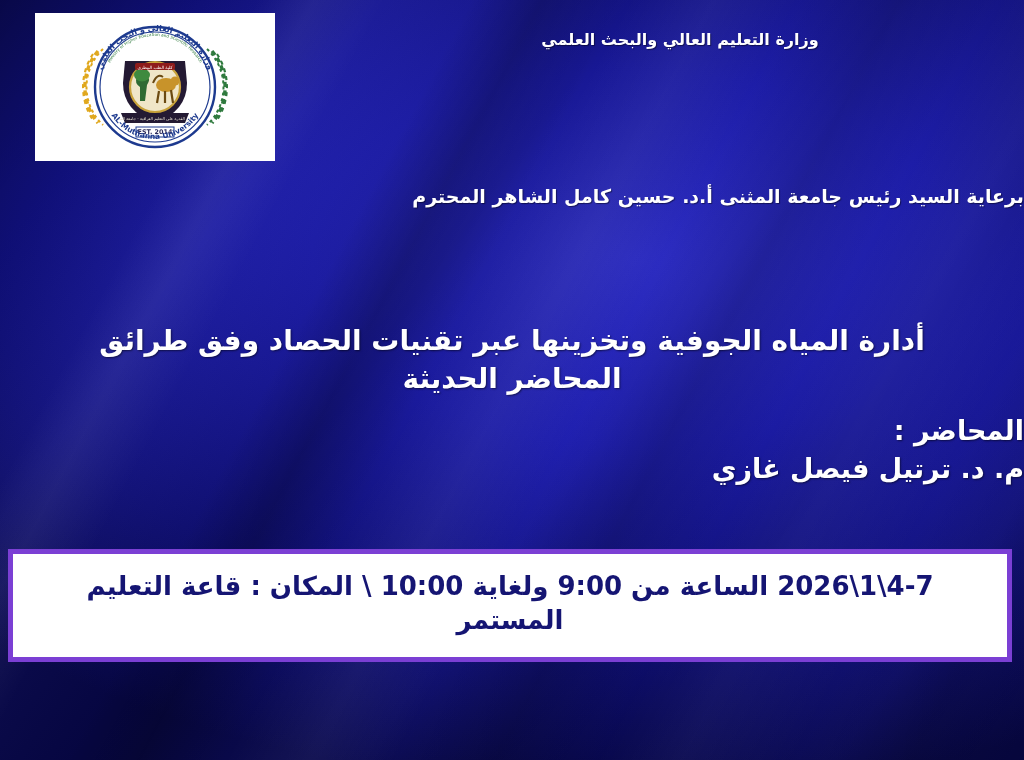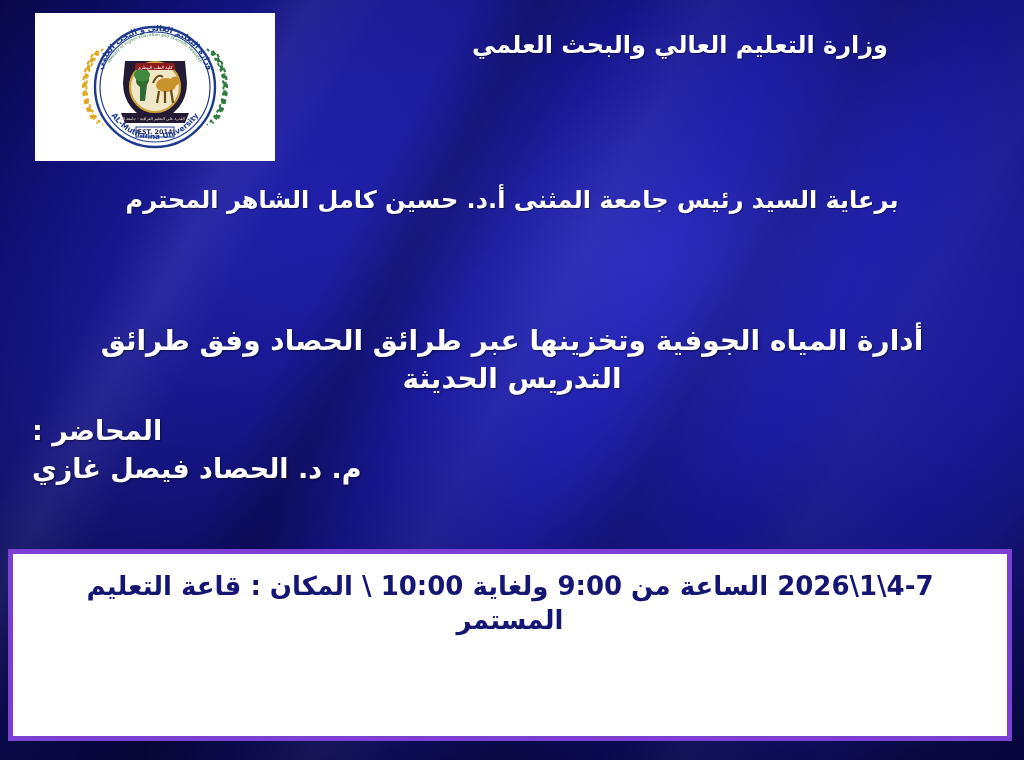--- a/index.html
+++ b/index.html
@@ -62,36 +62,35 @@
 
   
   #header-block {
     position: absolute;
     right: 64px;
     top: 28px;
     width: 560px;
     text-align: center;
     color: #ffffff;
     font-weight: bold;
-    font-size: 24px;
+    font-size: 16px;
     line-height: 1.45;
     text-shadow: 1px 1px 1px rgba(0,0,0,0.45);
   }
   #header-block .hline { display: block; white-space: nowrap; }
 
   
   #intro-block {
     position: absolute;
     left: 0;
     right: 0;
     top: 183px;
-    text-align: center;
-    color: #ffffff;
-    font-weight: bold;
-    font-size: 24px;
+    color: #ffffff;
+    font-weight: bold;
+    font-size: 19px;
     line-height: 1.44;
     text-shadow: 1px 1px 1px rgba(0,0,0,0.45);
   }
   #intro-block .iline { display: block; }
 
   
   #title-block {
     position: absolute;
     left: 80px;
     right: 80px;
@@ -100,40 +99,40 @@
     color: #ffffff;
     font-weight: bold;
     font-size: 28px;
     line-height: 1.36;
     text-shadow: 1px 1px 2px rgba(0,0,0,0.5);
   }
 
   
   #lecturer-block {
     position: absolute;
-    left: 0;
+    left: 8px;
     right: 0;
     top: 412px;
-    text-align: left;
+    text-align: right;
     color: #ffffff;
     font-weight: bold;
     font-size: 27px;
     line-height: 1.42;
     text-shadow: 1px 1px 2px rgba(0,0,0,0.5);
     padding-left: 32px;
   }
   #lecturer-block .lline { display: block; }
 
   
   #detail-box {
     position: absolute;
     left: 8px;
     top: 549px;
     width: 1004px;
-    height: 192px;
+    height: 113px;
     background: #ffffff;
     border: 5px solid #7b3fd4;
     box-sizing: border-box;
   }
   #detail-line {
     margin: 16px 22px 0 22px;
     text-align: center;
     color: #151573;
     font-weight: bold;
     font-size: 26px;
@@ -199,24 +198,24 @@
   </div>
 
   <div id="header-block">
     <span class="hline">وزارة التعليم العالي والبحث العلمي</span>
   </div>
 
   <div id="intro-block">
     <span class="iline">برعاية السيد رئيس جامعة المثنى أ.د. حسين كامل الشاهر المحترم</span>
   </div>
 
-  <div id="title-block">أدارة المياه الجوفية وتخزينها عبر طرائق الحصاد وفق طرائق التدريس الحديثة</div>
+  <div id="title-block">أدارة المياه الجوفية وتخزينها عبر تقنيات الحصاد وفق طرائق المحاضر الحديثة</div>
 
   <div id="lecturer-block">
     <span class="lline">المحاضر :</span>
-    <span class="lline">م. د. الحصاد فيصل غازي</span>
+    <span class="lline">م. د. ترتيل فيصل غازي</span>
   </div>
 
   <div id="detail-box">
     <div id="detail-line">4-7\1\2026 الساعة من 9:00 ولغاية 10:00  \ المكان : قاعة التعليم المستمر</div>
   </div>
 
 </div>
 
 </body></html>

